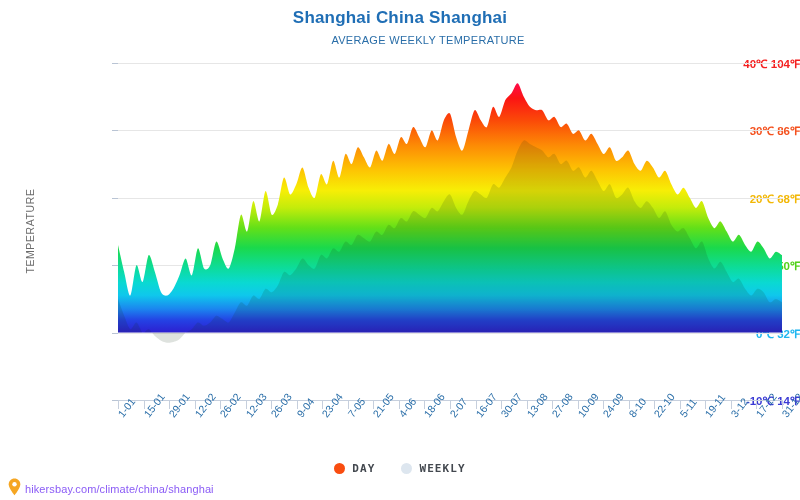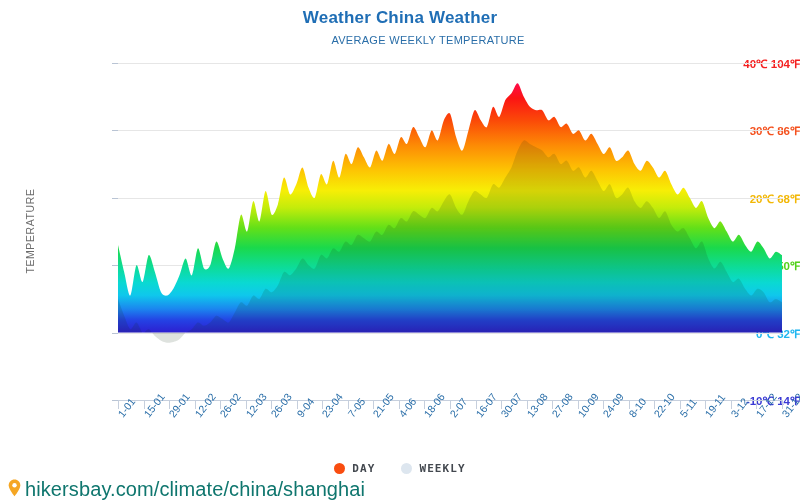--- a/index.html
+++ b/index.html
@@ -82,30 +82,30 @@
   .legend-label{
     font-size:11px;font-weight:bold;color:#43484f;letter-spacing:1.1px;
     font-family:"DejaVu Sans Mono", monospace;
   }
 
   .footer{
     position:absolute;left:8px;top:478px;
     display:flex;align-items:center;gap:4px;
   }
   .footer-text{
-    font-size:20px;color:#0f766e;letter-spacing:.1px;
+    font-size:11px;color:#8b5cf6;letter-spacing:.1px;
   }
   .pin-icon{display:block;}
 </style>
 </head>
 <body>
 
 <div id="root">
 
-  <div class="chart-title">Weather China Weather</div>
+  <div class="chart-title">Shanghai China Shanghai</div>
   <div class="chart-subtitle">AVERAGE WEEKLY TEMPERATURE</div>
 
   <div class="yaxis-title">TEMPERATURE</div>
 
   <div id="y-ticks">
       <div class="ytick-label" style="top: 63px; color: rgb(244, 31, 31);">40℃ 104℉</div>
       <div class="ytick-mark" style="top: 63px;"></div>
       <div class="ytick-label" style="top: 130.4px; color: rgb(244, 81, 30);">30℃ 86℉</div>
       <div class="ytick-mark" style="top: 130.4px;"></div>
       <div class="ytick-label" style="top: 197.8px; color: rgb(242, 183, 5);">20℃ 68℉</div>

